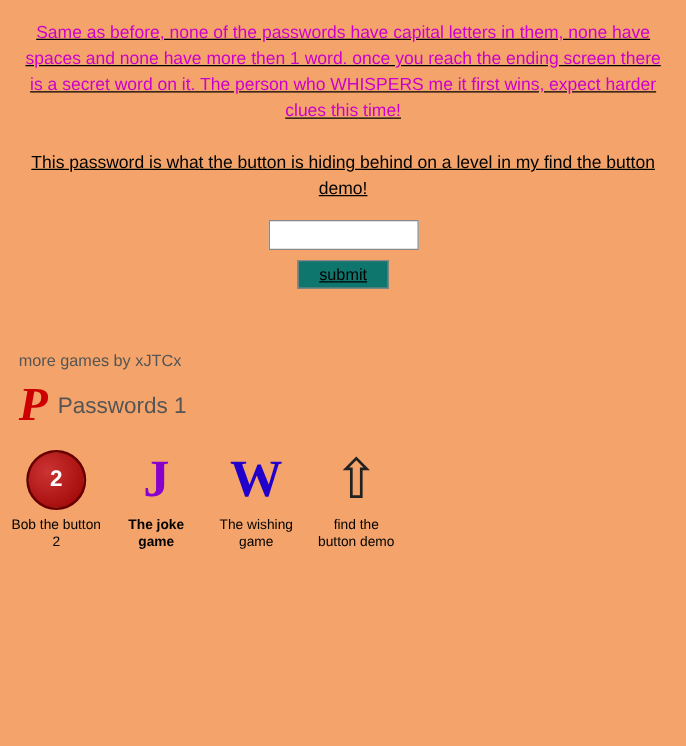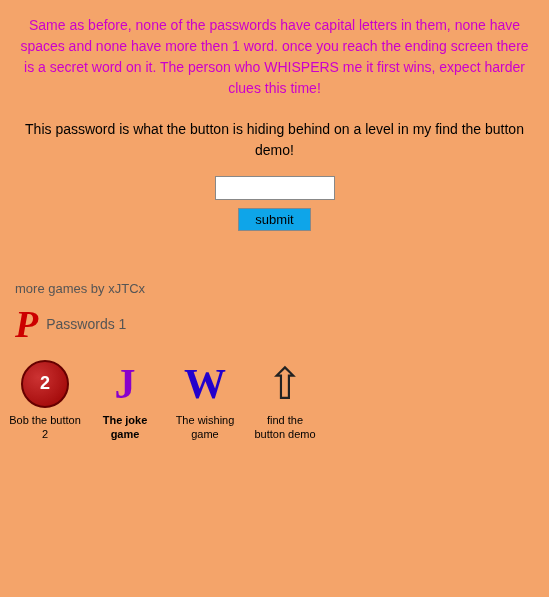--- a/index.html
+++ b/index.html
@@ -7,20 +7,21 @@
       background-color: #f4a46a;
       font-family: Arial, sans-serif;
       width: 549px;
       min-height: 597px;
       overflow-x: hidden;
     }
 
     .main-content {
       text-align: center;
       padding: 15px 20px 10px 20px;
+      text-decoration: underline;
     }
 
     .instructions {
       color: #cc00cc;
       font-size: 14px;
       line-height: 1.5;
       margin-bottom: 20px;
     }
 
     .password-hint {
@@ -37,21 +38,21 @@
       height: 24px;
       border: 1px solid #888;
       background: white;
       padding: 2px 4px;
     }
 
     .submit-btn {
       display: block;
       margin: 0 auto;
       padding: 3px 16px;
-      background: #0ea5e9;
+      background: #0f766e;
       border: 1px solid #888;
       cursor: pointer;
       font-size: 13px;
     }
 
     .more-games {
       color: #555;
       font-size: 13px;
       padding: 10px 15px 6px 15px;
     }
@@ -167,21 +168,21 @@
     .p-letter {
       font-size: 38px;
       font-family: serif;
       color: #cc0000;
       font-style: italic;
       font-weight: bold;
       margin-right: 8px;
     }
 
     .passwords-text {
-      font-size: 14px;
+      font-size: 18px;
       color: #555;
     }
     .game-label-purple {
       color: #8800cc;
       font-size: 11px;
       font-weight: bold;
     }
     .game-label-blue {
       color: #2200cc;
       font-size: 11px;

